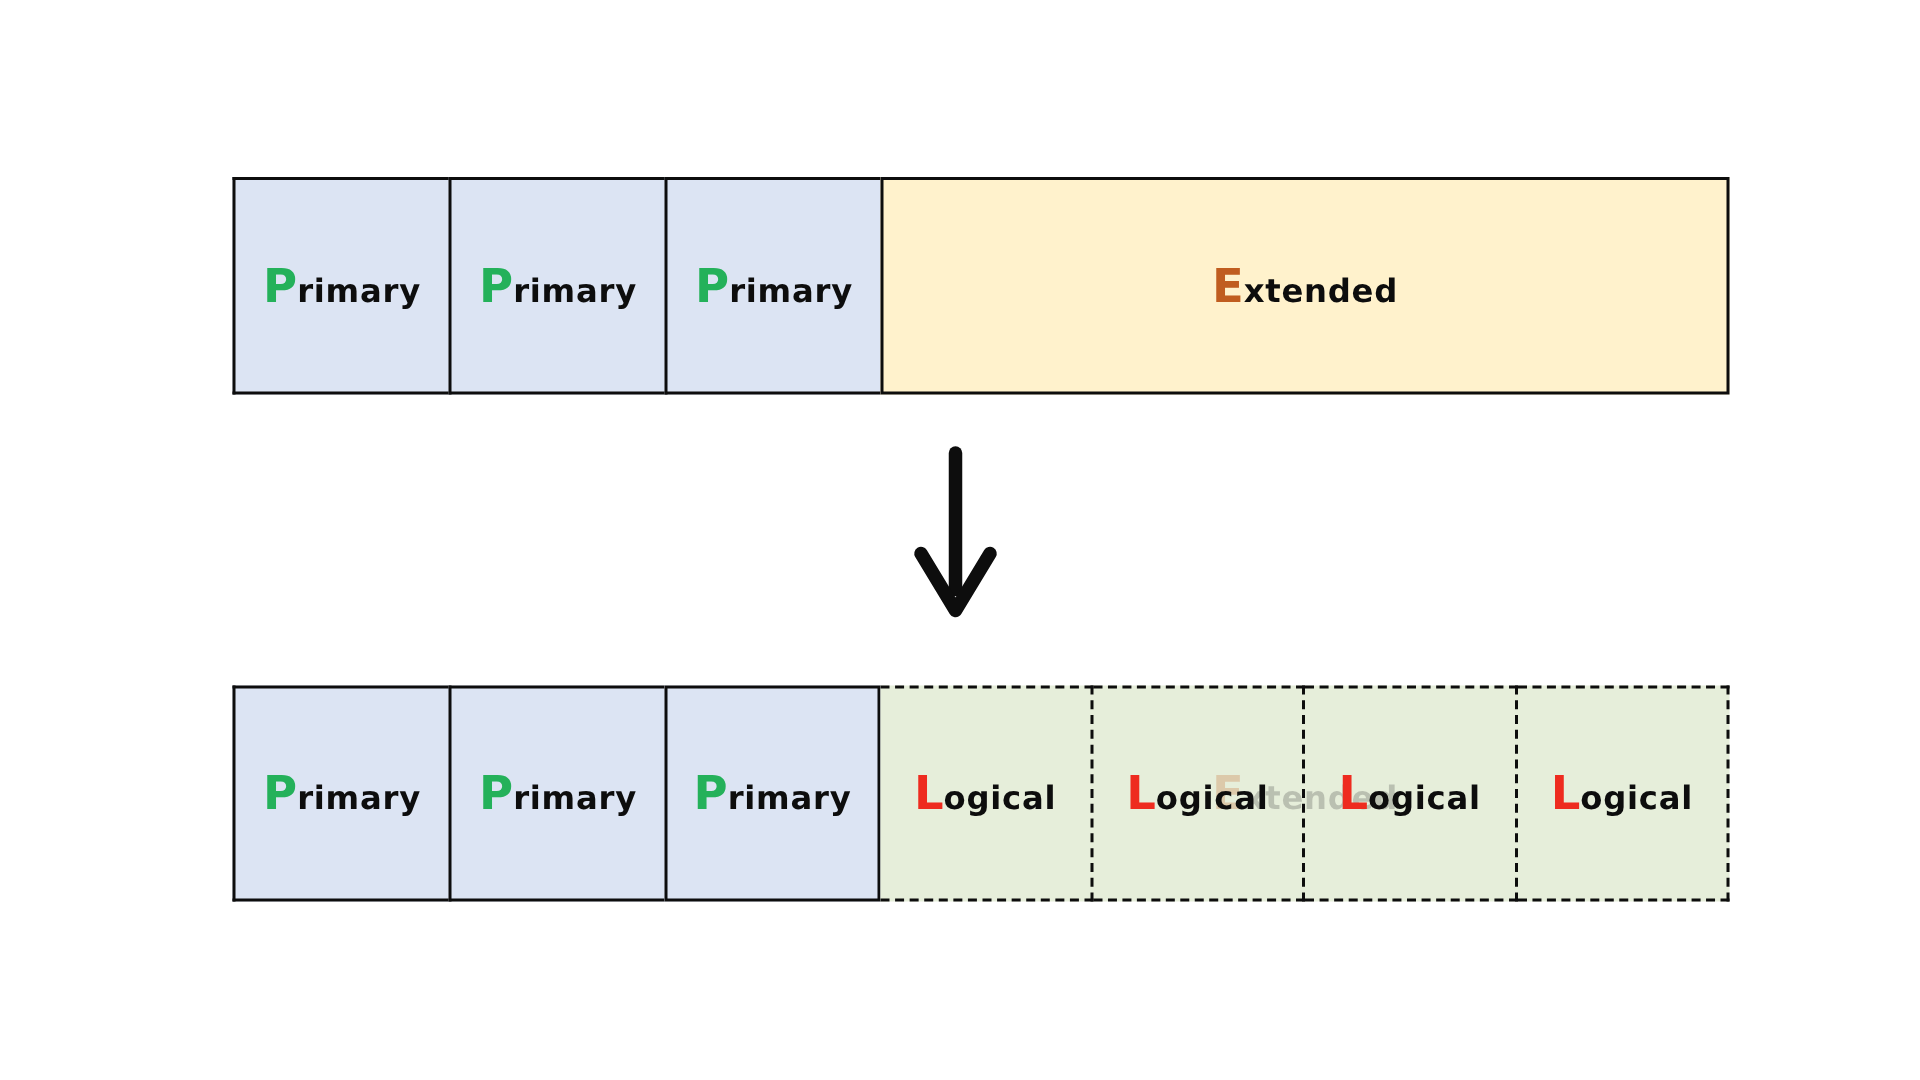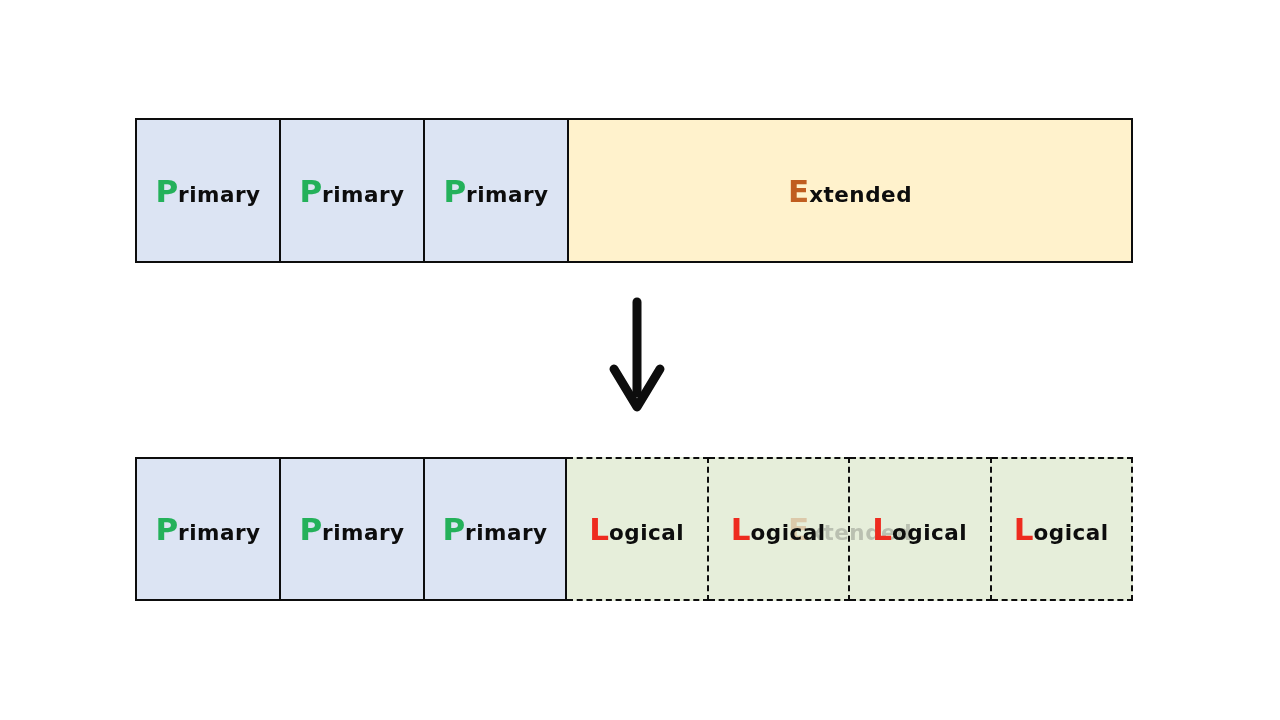--- a/index.html
+++ b/index.html
@@ -8,21 +8,21 @@
     background:#ffffff;
     font-family:"DejaVu Sans","Liberation Sans",sans-serif;
     position:relative;
     overflow:hidden;
   }
   .canvas{position:absolute;inset:0;}
 
   
   .bar{
     position:absolute;
-    left:135px;
+    left:155px;
     width:998px;
     display:flex;
     align-items:stretch;
     box-sizing:border-box;
   }
   .bar-top{top:118px;height:145px;}
   .bar-bottom{top:457px;height:144px;}
 
   .cell{
     box-sizing:border-box;

